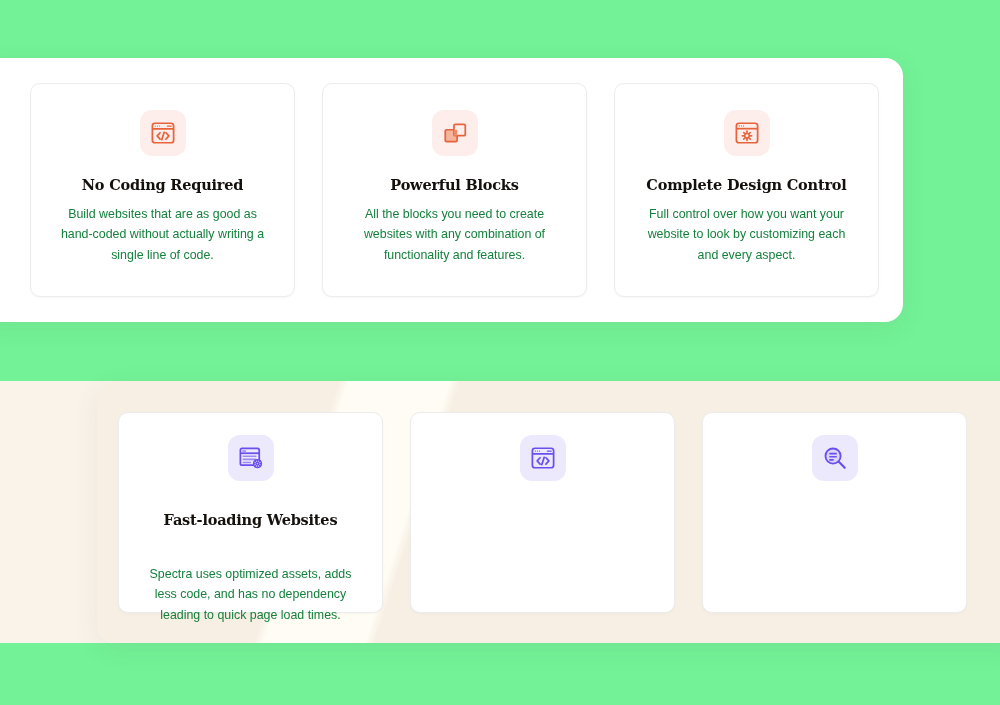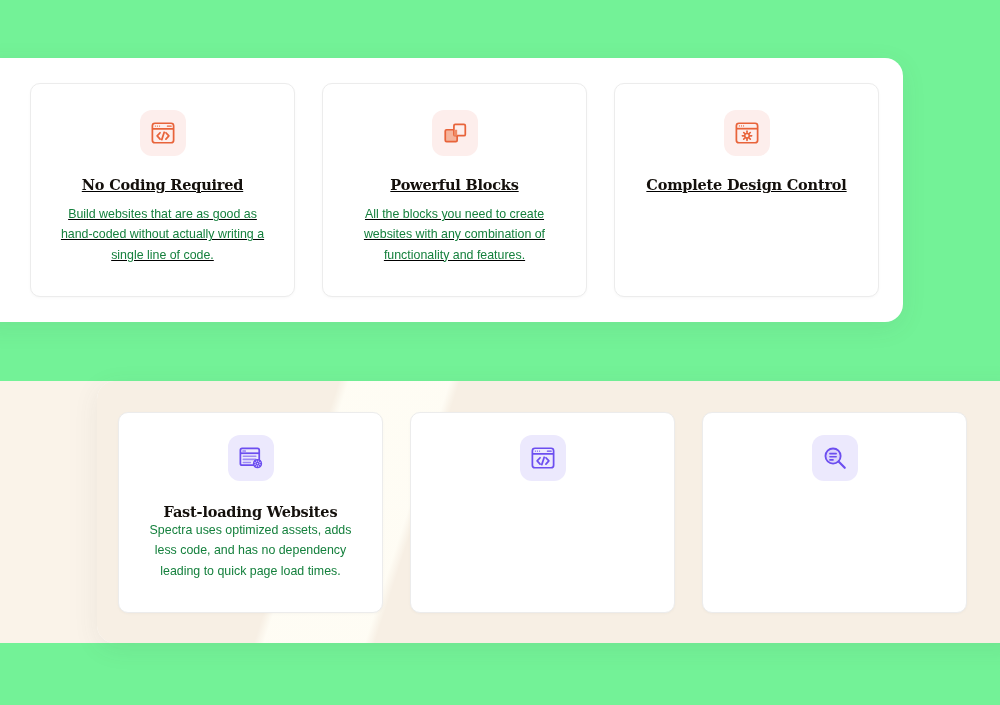--- a/index.html
+++ b/index.html
@@ -74,22 +74,22 @@
     width:265px;
     background:#ffffff;
     border:1px solid #ececec;
     border-radius:10px;
     padding:26px 22px 30px;
     display:flex;
     flex-direction:column;
     align-items:center;
     box-shadow:0 1px 3px rgba(0,0,0,0.03);
   }
-  .card-bottom { height:201px; padding-top:22px; }
-  .card-top    { height:214px;text-decoration:underline; }
+  .card-bottom { height:201px; padding-top:22px;gap:8px; }
+  .card-top    { height:214px; }
 
   .icon-tile {
     width:46px; height:46px;
     border-radius:12px;
     display:flex;
     align-items:center;
     justify-content:center;
     flex:0 0 auto;
   }
   .tile-orange { background:#fdeeec; }
@@ -108,21 +108,21 @@
   .card-bottom .card-title { margin-top:22px; }
 
   .card-desc {
     margin-top:11px;
     font-size:12.4px;
     line-height:1.62;
     color:#15803d;
     text-align:center;
     max-width:225px;
   }
-  .card-bottom .card-desc { max-width:232px; margin-top:0; }
+  .card-bottom .card-desc { max-width:232px; margin-top:28px; }
 </style>
 </head>
 <body>
 
 <div id="stage">
 
   <div class="cream-band"></div>
 
   <div class="panel-top">
     <div class="cards cards-top">
@@ -174,20 +174,21 @@
                 <line x1="3.1" y1="0" x2="4.3" y2="0"></line>
                 <line x1="-3.05" y1="-3.05" x2="-2.2" y2="-2.2"></line>
                 <line x1="2.2" y1="2.2" x2="3.05" y2="3.05"></line>
                 <line x1="-3.05" y1="3.05" x2="-2.2" y2="2.2"></line>
                 <line x1="2.2" y1="-2.2" x2="3.05" y2="-3.05"></line>
               </g>
             </g>
           </svg>
         </div>
         <div class="card-title">Complete Design Control</div>
+        <div class="card-desc">Full control over how you want your website to look by customizing each and every aspect.</div>
       </div>
 
     </div>
   </div>
 
   <div class="panel-bottom">
     <div class="cream-inner"></div>
 
     <div class="cards cards-bottom">
 

